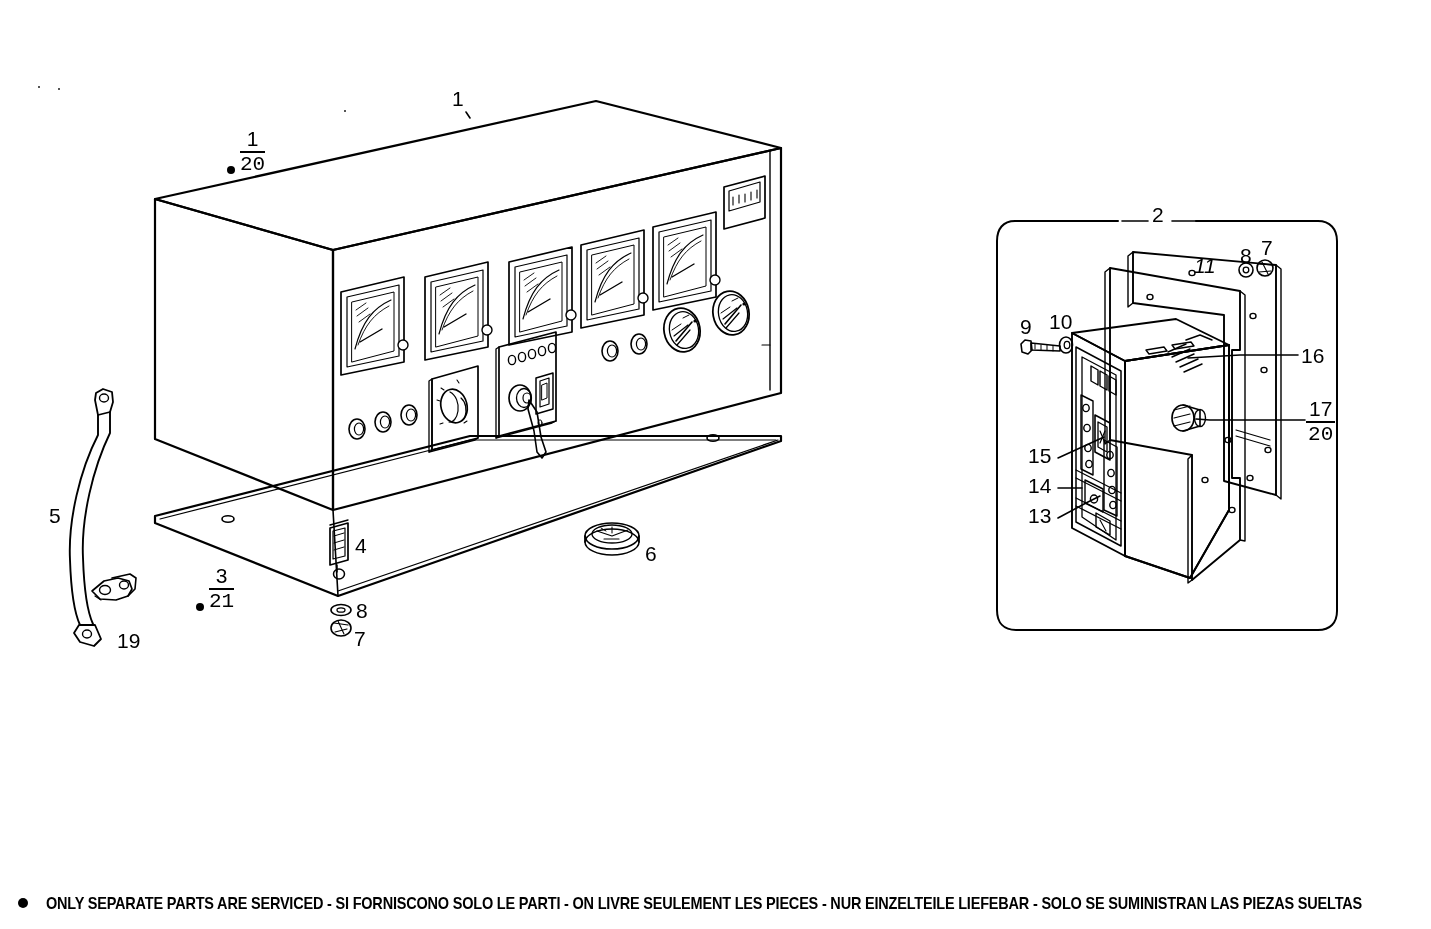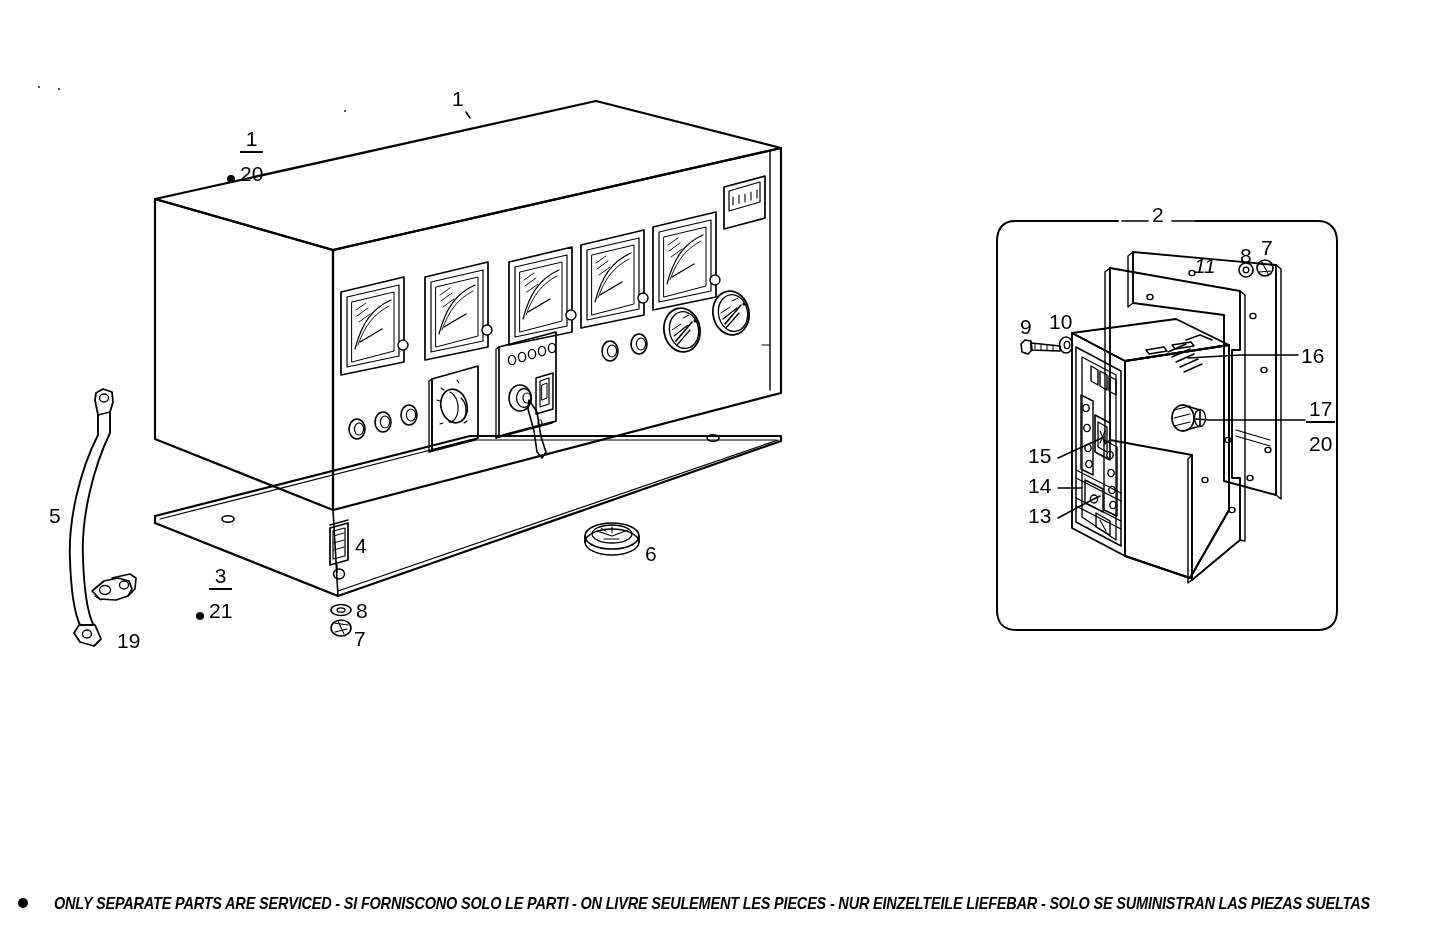--- a/index.html
+++ b/index.html
@@ -50,43 +50,43 @@
     font-size: 21px;
     line-height: 1.05;
   }
   .callout.frac .num {
     display: block;
     border-bottom: 2px solid #000;
     padding: 0 3px 1px 3px;
   }
   .callout.frac .den {
     display: block;
-    padding-top: 10px;
+    padding-top: 1px;
+    font-family: Liberation Mono, monospace;
   }
   .callout.frac .bullet {
     position: absolute;
     left: -13px;
     bottom: 2px;
     width: 8px;
     height: 8px;
     border-radius: 50%;
     background: #000;
   }
   .callout.frac.stacked .num {
     border-bottom: 2px solid #000;
   }
   .footer-note {
     position: absolute;
     left: 18px;
     top: 895px;
     width: 1400px;
     display: flex;
     align-items: center;
-    gap: 26px;
-    font-style: italic;
+    gap: 18px;
   }
   .footer-bullet {
     width: 10px;
     height: 10px;
     border-radius: 50%;
     background: #000;
     flex: 0 0 auto;
   }
   .footer-text {
     font-family: "Liberation Sans", sans-serif;

